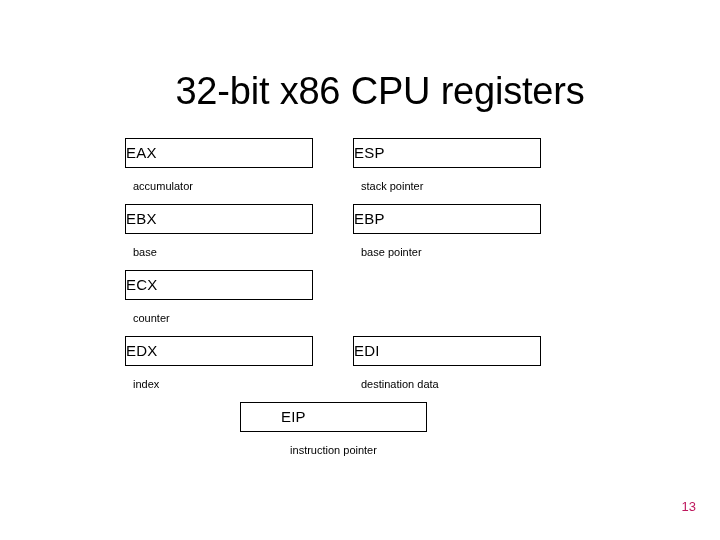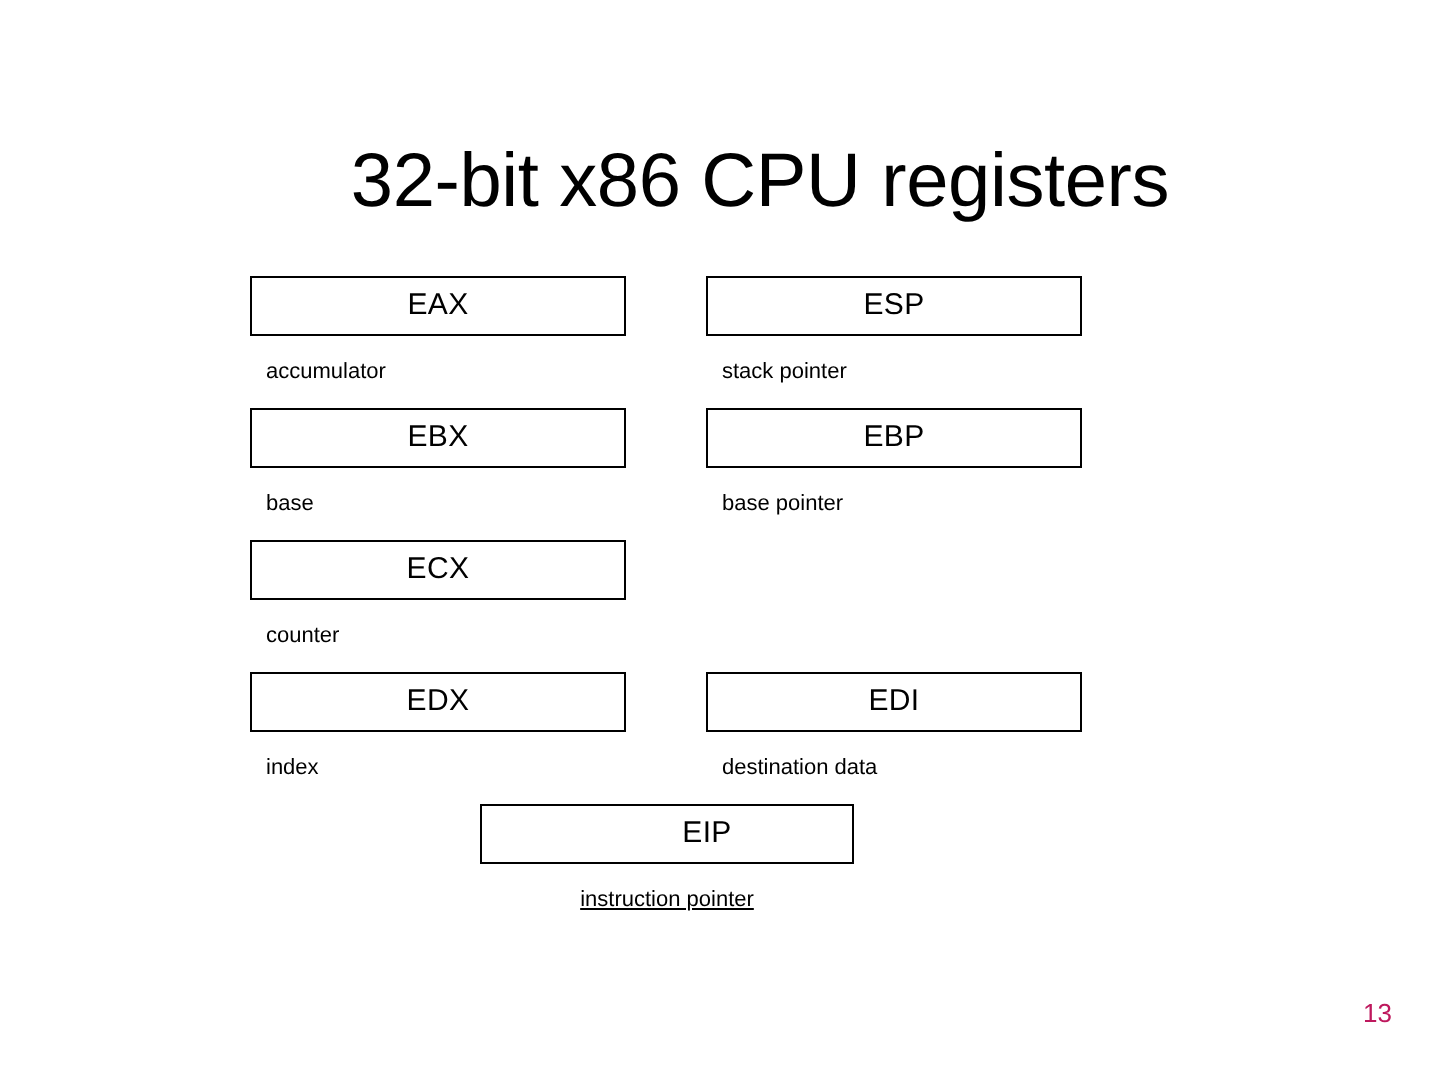--- a/index.html
+++ b/index.html
@@ -61,21 +61,21 @@
   .register-cell.col-right { left: 228px; }
 
   .register-box {
     box-sizing: border-box;
     width: 188px;
     height: 30px;
     border: 1px solid #000000;
     background: #ffffff;
     display: flex;
     align-items: center;
-    justify-content: center;
+    justify-content: flex-start;
   }
 
   .register-name {
     font-size: 15px;
     line-height: 16px;
     color: #000000;
     letter-spacing: 0.2px;
   }
 
   .register-desc {
@@ -94,21 +94,20 @@
     top: 402px;
     width: 187px;
   }
   #eip-block .register-box {
     width: 187px;
     padding-left: 40px;
   }
   #eip-block .register-desc {
     padding-left: 0;
     text-align: center;
-    text-decoration: underline;
   }
 
   
   #page-number {
     position: absolute;
     right: 24px;
     bottom: 26px;
     font-size: 13px;
     line-height: 15px;
     color: #be185d;

